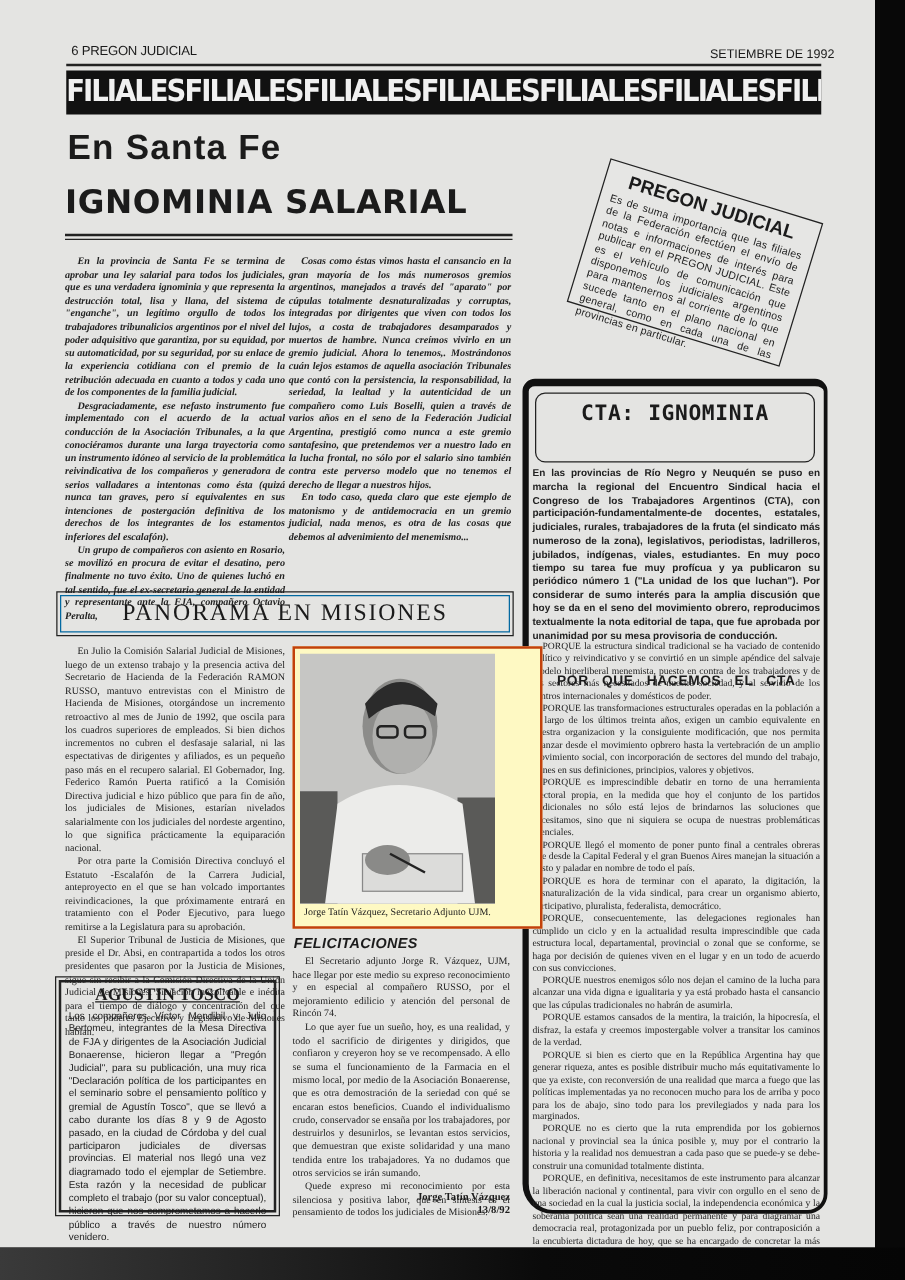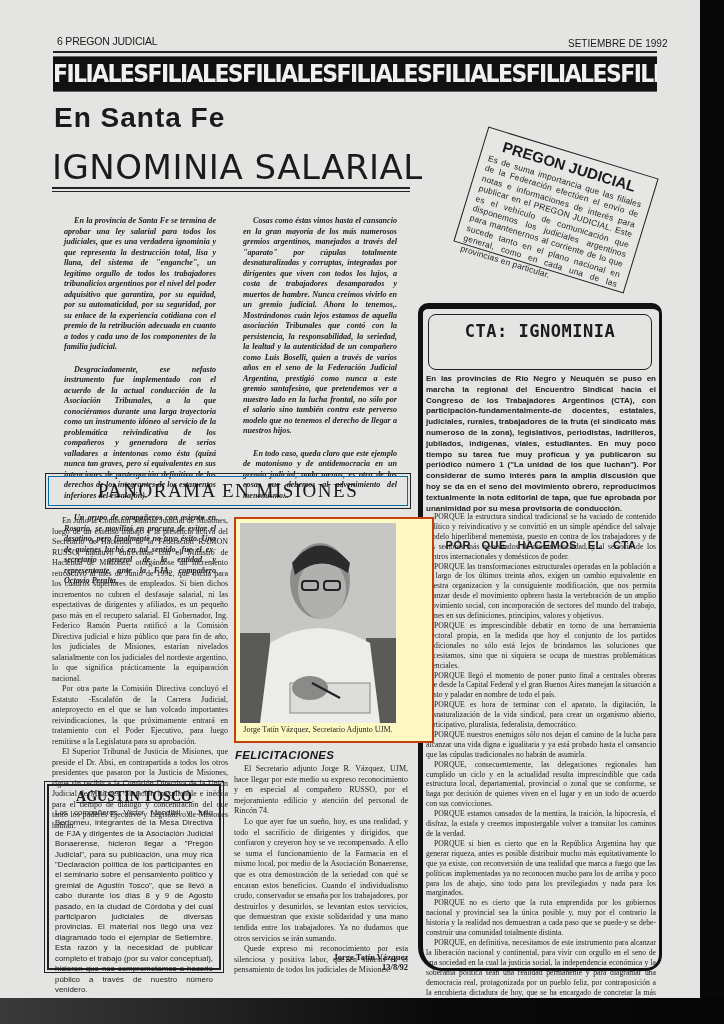--- a/index.html
+++ b/index.html
@@ -6,25 +6,25 @@
   body{width:724px;height:1024px;background:#1a1a1a;position:relative;overflow:hidden;font-family:"Liberation Serif",serif;color:#1b1b1b;}
   .page{position:absolute;left:0;top:0;width:700px;height:998px;background:#e4e4e2;}
   .edge-right{position:absolute;left:700px;top:0;width:24px;height:1024px;background:#080808;}
   .edge-bottom{position:absolute;left:0;top:998px;width:724px;height:26px;background:linear-gradient(90deg,#3a3a3a,#0a0a0a 60%,#050505);}
   .abs{position:absolute;}
   .hdr-left{left:57px;top:35px;font-family:"Liberation Sans",sans-serif;font-size:10.5px;letter-spacing:-0.2px;}
   .hdr-right{left:568px;top:38px;font-family:"Liberation Sans",sans-serif;font-size:10px;}
   .hdr-rule{left:53px;top:51px;width:604px;height:2px;background:#222;}
   .filiales{left:53px;top:58px;width:604px;height:32px;background:#111;color:#f0f0f0;font-family:"DejaVu Sans",sans-serif;font-weight:bold;font-size:22px;letter-spacing:-1.6px;line-height:32px;text-align:center;overflow:hidden;transform:scaleY(1.1);white-space:nowrap;}
   .kicker{left:54px;top:102px;font-family:"Liberation Sans",sans-serif;font-weight:bold;font-size:28px;letter-spacing:1px;}
-  .headline{left:52px;top:147px;font-family:"DejaVu Sans",sans-serif;font-weight:normal;font-size:34px;letter-spacing:0.5px;}
+  .headline{left:52px;top:147px;font-family:"DejaVu Sans",sans-serif;font-weight:bold;font-size:26px;letter-spacing:0.5px;}
   .hl-rule1{left:52px;top:187px;width:358px;height:2px;background:#222;}
   .hl-rule2{left:52px;top:191px;width:358px;height:1px;background:#222;}
   .col-it{font-style:italic;font-weight:bold;font-size:8.1px;line-height:10.5px;text-align:justify;color:#222;}
-  .col-it p{margin:12px;text-indent:10px;}
+  .col-it p{margin:0;text-indent:10px;}
   .c1{left:52px;top:204px;width:176px;}
   .c2{left:231px;top:204px;width:178px;}
   .notice{left:467px;top:150px;width:178px;height:120px;border:1.5px solid #222;transform:rotate(17deg);transform-origin:center;background:#e6e6e4;padding:5px 8px;box-sizing:border-box;}
   .notice h3{margin:0 0 2px 0;font-family:"Liberation Sans",sans-serif;font-weight:bold;font-size:15px;text-align:center;}
   .notice div{font-family:"Liberation Sans",sans-serif;font-size:8.4px;line-height:10.4px;text-align:justify;letter-spacing:0.2px;}
   .cta-box{left:418px;top:303px;width:244px;height:668px;border:3px solid #111;border-top-width:6px;border-left-width:5px;border-radius:10px 10px 16px 24px;box-sizing:border-box;background:#e4e4e2;}
   .cta-title{left:428px;top:314px;width:224px;height:56px;border:1.5px solid #222;border-radius:8px;text-align:center;font-family:"DejaVu Sans Mono",monospace;font-weight:bold;font-size:17px;line-height:22px;padding-top:5px;box-sizing:border-box;letter-spacing:0.5px;}
   .cta-intro{left:426px;top:374px;width:230px;font-family:"Liberation Sans",sans-serif;font-weight:bold;font-size:8px;line-height:10.8px;text-align:justify;color:#222;}
   .cta-sub{left:426px;top:497px;width:230px;text-align:center;font-family:"Liberation Sans",sans-serif;font-weight:bold;font-size:11px;word-spacing:7px;letter-spacing:0.5px;margin-top:42px;}
   .cta-body{left:426px;top:512px;width:230px;font-size:7.7px;line-height:9.9px;text-align:justify;color:#222;}
@@ -78,22 +78,22 @@
     <div>CTA: IGNOMINIA</div>
   </div>
   <div class="abs cta-intro">En las provincias de Río Negro y Neuquén se puso en marcha la regional del Encuentro Sindical hacia el Congreso de los Trabajadores Argentinos (CTA), con participación-fundamentalmente-de docentes, estatales, judiciales, rurales, trabajadores de la fruta (el sindicato más numeroso de la zona), legislativos, periodistas, ladrilleros, jubilados, indígenas, viales, estudiantes. En muy poco tiempo su tarea fue muy profícua y ya publicaron su periódico número 1 ("La unidad de los que luchan"). Por considerar de sumo interés para la amplia discusión que hoy se da en el seno del movimiento obrero, reproducimos textualmente la nota editorial de tapa, que fue aprobada por unanimidad por su mesa provisoria de conducción.</div>
   <div class="abs cta-sub">POR QUE HACEMOS EL CTA</div>
   <div class="abs cta-body">
     <p>PORQUE la estructura sindical tradicional se ha vaciado de contenido político y reivindicativo y se convirtió en un simple apéndice del salvaje modelo hiperliberal menemista, puesto en contra de los trabajadores y de los sectores más necesitados de nuestra sociedad, y al servicio de los centros internacionales y domésticos de poder.</p>
     <p>PORQUE las transformaciones estructurales operadas en la población a lo largo de los últimos treinta años, exigen un cambio equivalente en nuestra organizacion y la consiguiente modificación, que nos permita avanzar desde el movimiento opbrero hasta la vertebración de un amplio movimiento social, con incorporación de sectores del mundo del trabajo, afines en sus definiciones, principios, valores y objetivos.</p>
     <p>PORQUE es imprescindible debatir en torno de una herramienta electoral propia, en la medida que hoy el conjunto de los partidos tradicionales no sólo está lejos de brindarnos las soluciones que necesitamos, sino que ni siquiera se ocupa de nuestras problemáticas esenciales.</p>
     <p>PORQUE llegó el momento de poner punto final a centrales obreras que desde la Capital Federal y el gran Buenos Aires manejan la situación a gusto y paladar en nombre de todo el país.</p>
     <p>PORQUE es hora de terminar con el aparato, la digitación, la desnaturalización de la vida sindical, para crear un organismo abierto, participativo, pluralista, federalista, democrático.</p>
+    <p>PORQUE, consecuentemente, las delegaciones regionales han cumplido un ciclo y en la actualidad resulta imprescindible que cada estructura local, departamental, provincial o zonal que se conforme, se haga por decisión de quienes viven en el lugar y en un todo de acuerdo con sus convicciones.</p>
     <p>PORQUE nuestros enemigos sólo nos dejan el camino de la lucha para alcanzar una vida digna e igualitaria y ya está probado hasta el cansancio que las cúpulas tradicionales no habrán de asumirla.</p>
-    <p>PORQUE, consecuentemente, las delegaciones regionales han cumplido un ciclo y en la actualidad resulta imprescindible que cada estructura local, departamental, provincial o zonal que se conforme, se haga por decisión de quienes viven en el lugar y en un todo de acuerdo con sus convicciones.</p>
     <p>PORQUE estamos cansados de la mentira, la traición, la hipocresía, el disfraz, la estafa y creemos impostergable volver a transitar los caminos de la verdad.</p>
     <p>PORQUE si bien es cierto que en la República Argentina hay que generar riqueza, antes es posible distribuir mucho más equitativamente lo que ya existe, con reconversión de una realidad que marca a fuego que las políticas implementadas ya no reconocen mucho para los de arriba y poco para los de abajo, sino todo para los previlegiados y nada para los marginados.</p>
     <p>PORQUE no es cierto que la ruta emprendida por los gobiernos nacional y provincial sea la única posible y, muy por el contrario la historia y la realidad nos demuestran a cada paso que se puede-y se debe-construir una comunidad totalmente distinta.</p>
     <p>PORQUE, en definitiva, necesitamos de este instrumento para alcanzar la liberación nacional y continental, para vivir con orgullo en el seno de una sociedad en la cual la justicia social, la independencia económica y la soberanía política sean una realidad permanente y para diagramar una democracia real, protagonizada por un pueblo feliz, por contraposición a la encubierta dictadura de hoy, que se ha encargado de concretar la más gigantesca entrega del patrimonio nacional.</p>
   </div>
 
   <div class="abs pano-title">PANORAMA EN MISIONES</div>
   <div class="abs pano-body">
     <p>En Julio la Comisión Salarial Judicial de Misiones, luego de un extenso trabajo y la presencia activa del Secretario de Hacienda de la Federación RAMON RUSSO, mantuvo entrevistas con el Ministro de Hacienda de Misiones, otorgándose un incremento retroactivo al mes de Junio de 1992, que oscila para los cuadros superiores de empleados. Si bien dichos incrementos no cubren el desfasaje salarial, ni las espectativas de dirigentes y afiliados, es un pequeño paso más en el recupero salarial. El Gobernador, Ing. Federico Ramón Puerta ratificó a la Comisión Directiva judicial e hizo público que para fin de año, los judiciales de Misiones, estarían nivelados salarialmente con los judiciales del nordeste argentino, lo que significa prácticamente la equiparación nacional.</p>
     <p>Por otra parte la Comisión Directiva concluyó el Estatuto -Escalafón de la Carrera Judicial, anteproyecto en el que se han volcado importantes reivindicaciones, la que próximamente entrará en tratamiento con el Poder Ejecutivo, para luego remitirse a la Legislatura para su aprobación.</p>

